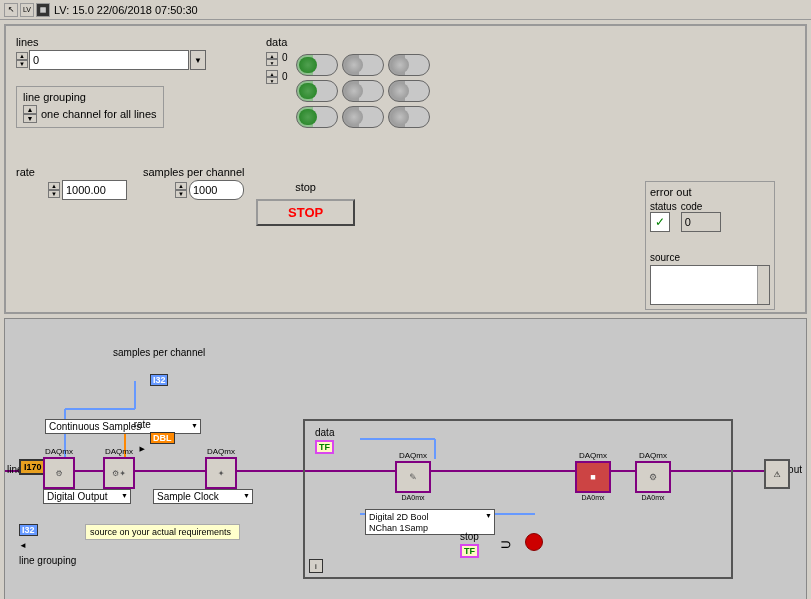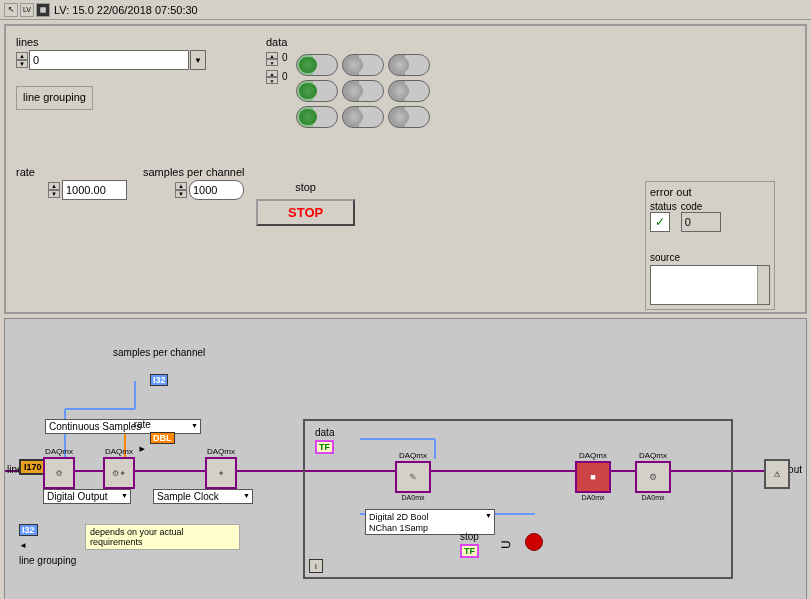--- a/index.html
+++ b/index.html
@@ -375,20 +375,27 @@
         </div>
         <input class="input-box" style="width: 160px;" value="0">
         <div class="dropdown-arrow">▼</div>
       </div>
     </div>
   </div>
 
   <div class="line-grouping-section">
     <div class="grouping-box">
       <div class="ctrl-label">line grouping</div>
+      <div class="grouping-inner">
+        <div class="spin-arrows">
+          <div class="spin-up">▲</div>
+          <div class="spin-down">▼</div>
+        </div>
+        <span>one channel for all lines</span>
+      </div>
     </div>
   </div>
 
   <div class="rate-section">
     <div class="rate-samples">
       <div>
         <div class="ctrl-label">rate</div>
         <div class="numeric-ctrl">
           <div style="display:flex;flex-direction:column;width:12px;">
             <div style="width:12px;height:8px;background:#d4d0c8;border:1px solid #777;display:flex;align-items:center;justify-content:center;font-size:6px;cursor:pointer;">▲</div>
@@ -550,21 +557,21 @@
 
   <div style="position:absolute; left:148px; top:170px;">
     <div class="dropdown-block" style="width:100px;">Sample Clock</div>
   </div>
 
   <div style="position:absolute; left:14px; top:205px;">
     <div class="i32-box" style="margin-bottom:2px;">I32</div>
     <span style="font-size:8px;">◄</span>
   </div>
   <div class="comment-box" style="left:80px; top:205px; width:155px;">
-    <span>depends on your actual
+    <span>source on your actual
 requirements</span>
   </div>
 
   <div style="position:absolute; left:14px; top:235px;">
     <span class="bd-label" style="position:relative;">line grouping</span>
   </div>
 
   <div class="loop-container" style="left:298px; top:100px; width:430px; height:160px;">
 
     <div style="position:absolute; left:10px; top:6px; display:flex;flex-direction:column;align-items:flex-start;">

